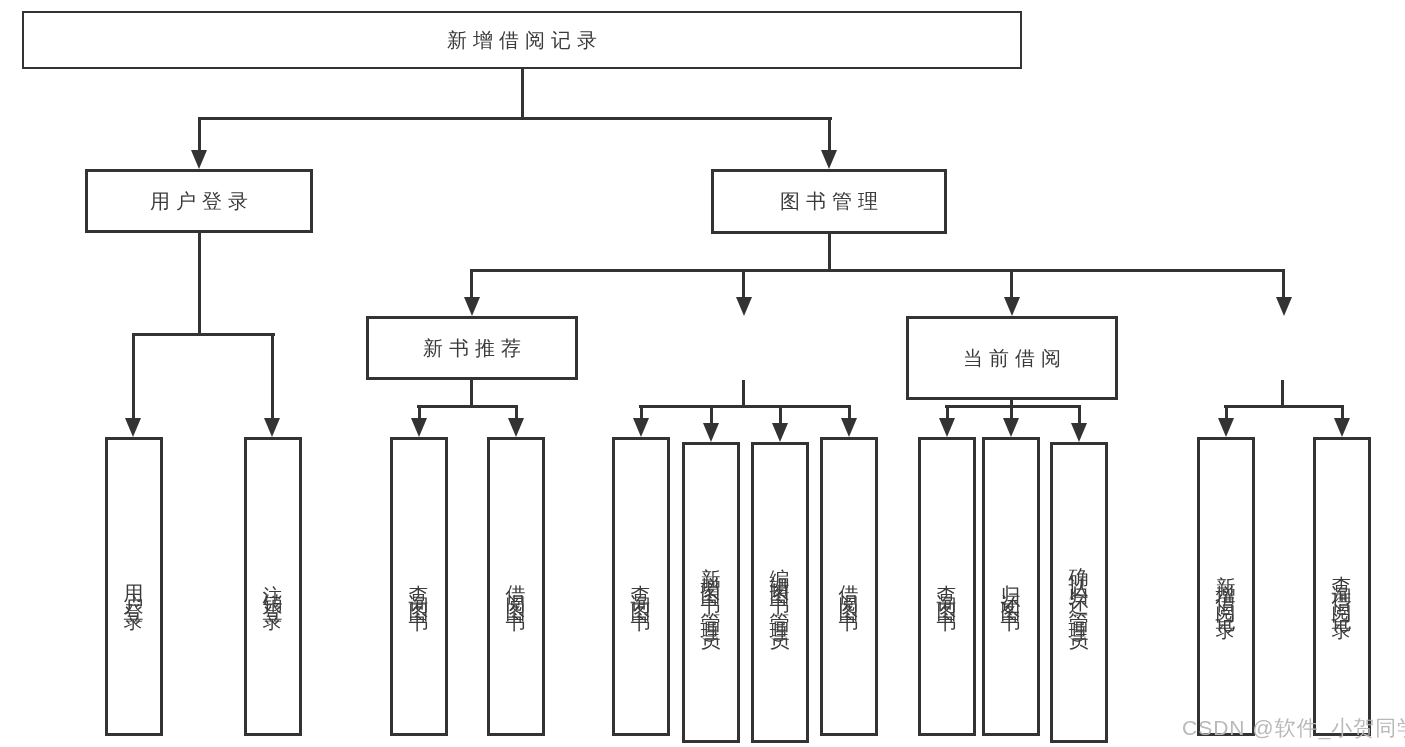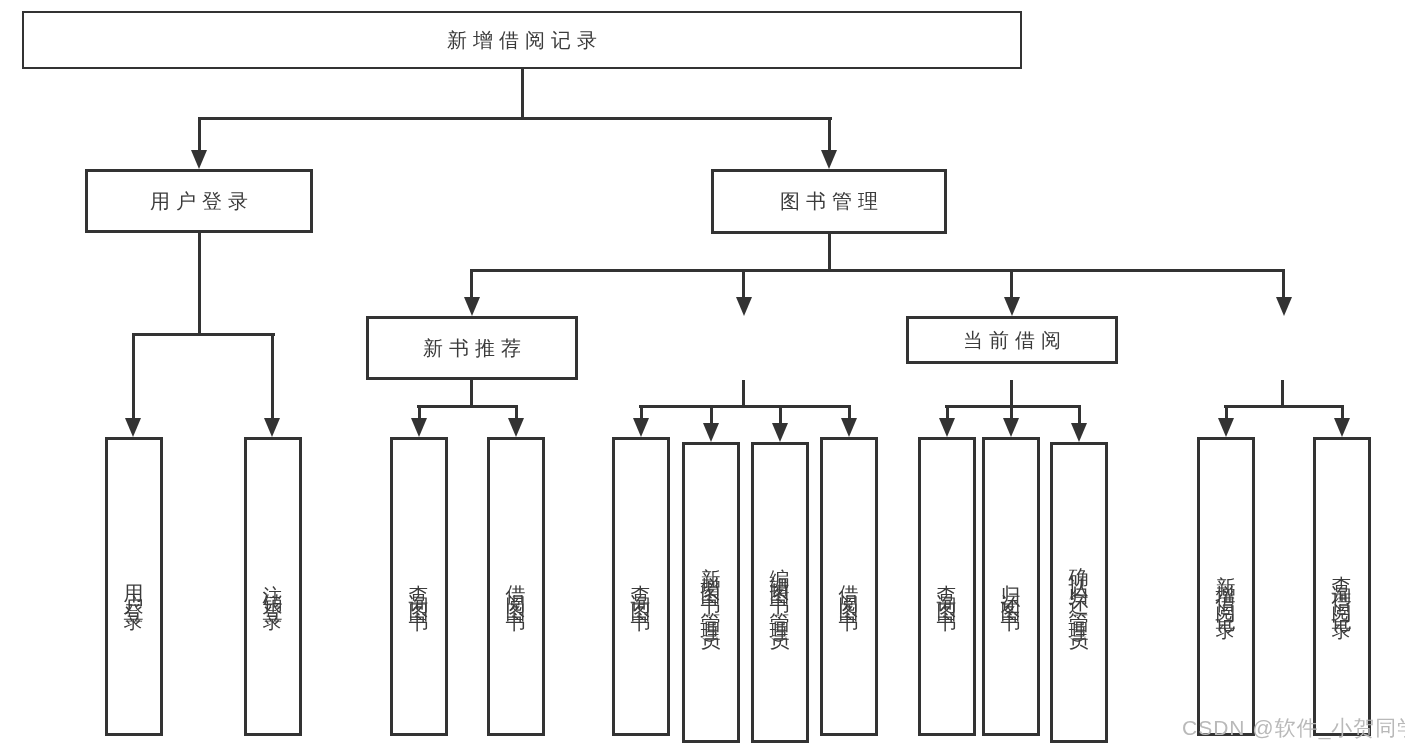--- a/index.html
+++ b/index.html
@@ -134,21 +134,21 @@
   <div class="hbox" style="left:85px;top:169px;width:228px;height:64px">
     <span>用户登录</span>
   </div>
   <div class="hbox" style="left:711px;top:169px;width:236px;height:65px">
     <span>图书管理</span>
   </div>
 
   <div class="hbox" style="left:366px;top:316px;width:212px;height:64px">
     <span>新书推荐</span>
   </div>
-  <div class="hbox" style="left:906px;top:316px;width:212px;height:48px">
+  <div class="hbox" style="left:906px;top:316px;width:212px;height:84px">
     <span>当前借阅</span>
   </div>
 
   <div class="vbox" style="left:105px;top:437px">
     <span class="vtext">用户登录</span>
   </div>
   <div class="vbox" style="left:244px;top:437px">
     <span class="vtext">注销登录</span>
   </div>
 

